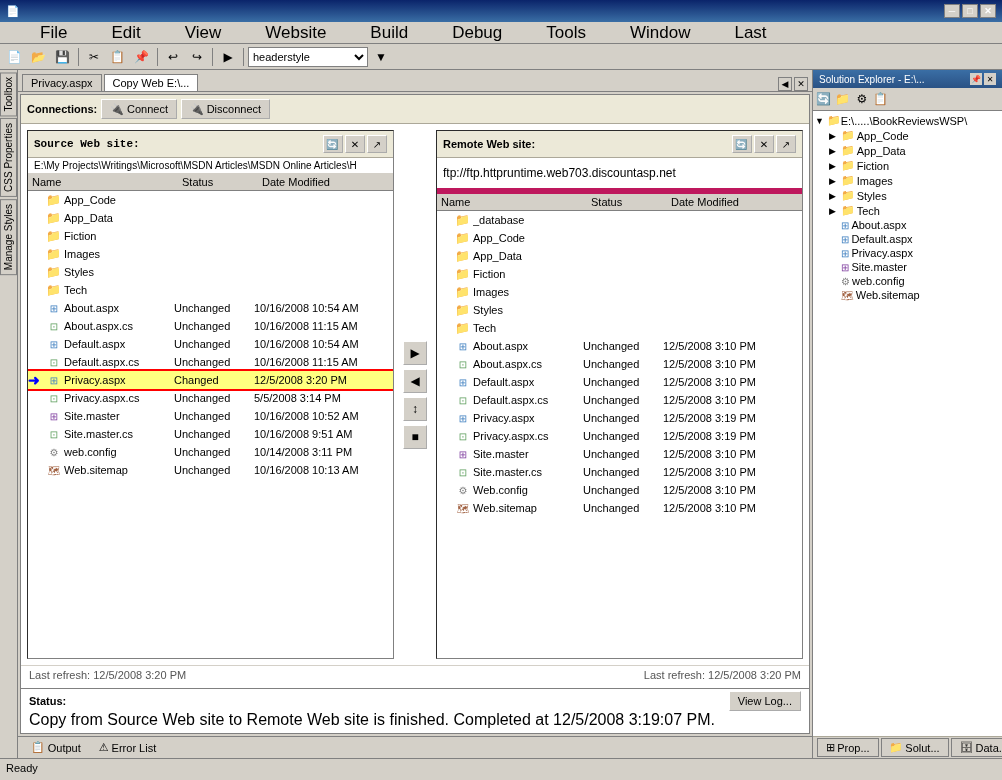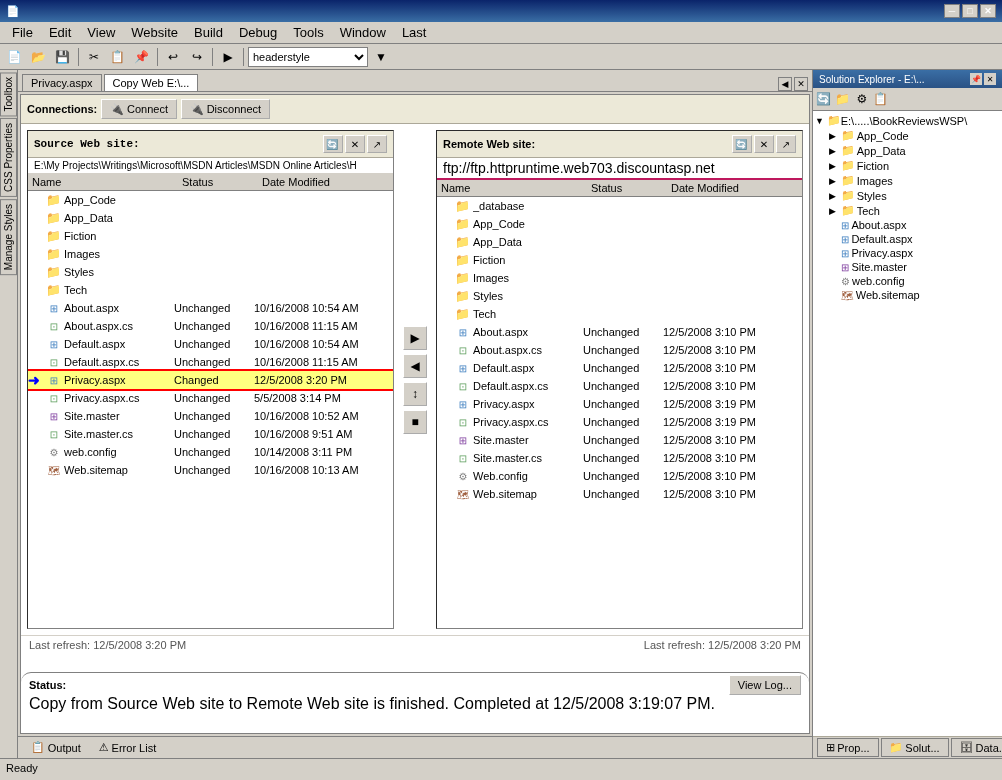--- a/index.html
+++ b/index.html
@@ -5,21 +5,21 @@
     * { box-sizing: border-box; margin: 0; padding: 0; }
     body { font-family: 'Segoe UI', Tahoma, Geneva, Verdana, sans-serif; font-size: 11px; background: #d4d0c8; color: #000; overflow: hidden; width: 1002px; height: 780px; }
     
     
     .title-bar { background: linear-gradient(to bottom, #0a246a, #3a6ea5); color: white; height: 22px; display: flex; align-items: center; padding: 0 6px; font-size: 11px; font-weight: bold; }
     .title-bar-controls { margin-left: auto; display: flex; gap: 2px; }
     .title-btn { width: 16px; height: 14px; background: #d4d0c8; border: 1px solid #808080; font-size: 9px; display: flex; align-items: center; justify-content: center; cursor: pointer; }
     
     
     .menu-bar { background: #d4d0c8; height: 22px; display: flex; align-items: center; padding: 0 4px; border-bottom: 1px solid #808080; }
-    .menu-item { padding: 2px 8px; font-size: 13px; cursor: pointer; }
+    .menu-item { padding: 2px 8px; font-size: 17px; cursor: pointer; margin-left: 28px; }
     
     
     .toolbar { background: #d4d0c8; height: 26px; display: flex; align-items: center; padding: 2px 4px; border-bottom: 1px solid #808080; gap: 2px; }
     .tb-btn { width: 22px; height: 22px; background: #d4d0c8; border: 1px solid transparent; display: flex; align-items: center; justify-content: center; cursor: pointer; font-size: 12px; }
     .tb-sep { width: 1px; height: 18px; background: #808080; margin: 0 2px; }
     .tb-combo { height: 20px; width: 120px; font-size: 11px; border: 1px solid #808080; background: white; }
     
     
     .main-layout { display: flex; height: calc(780px - 22px - 22px - 26px - 22px); }
     
@@ -330,21 +330,21 @@
 
         <div class="file-pane">
           <div style="display:flex;align-items:center;padding:4px 6px;background:#ece9d8;border-bottom:1px solid #aca899;">
             <span style="font-weight:bold;font-size:11px;">Remote Web site:</span>
             <div class="pane-actions">
               <div class="pane-action-btn">🔄</div>
               <div class="pane-action-btn">✕</div>
               <div class="pane-action-btn">↗</div>
             </div>
           </div>
-          <div style="padding:2px 6px;font-size:14px;border-bottom:2px solid #be185d;background:#fff;">ftp://ftp.httpruntime.web703.discountasp.net</div>
+          <div style="padding:8px 6px;font-size:12px;border-bottom:6px solid #be185d;background:#fff;">ftp://ftp.httpruntime.web703.discountasp.net</div>
           <div class="file-list-header">
             <div class="col-name">Name</div>
             <div class="col-status">Status</div>
             <div class="col-date">Date Modified</div>
           </div>
           <div class="file-list" id="remote-list">
               <div class="file-row">
     <span style="width:16px;display:inline-block;"></span>
     <span class="file-icon">
                   <span style="color:#f0c040;font-size:12px;">📁</span>
@@ -499,21 +499,21 @@
   </div>
             </div>
         </div>
 
       </div>
 
       <div style="padding:3px 8px;border-top:1px solid #d4d0c8;display:flex;justify-content:space-between;">
         <span style="font-size:11px;color:#555;">Last refresh: 12/5/2008 3:20 PM</span>
         <span style="font-size:11px;color:#555;">Last refresh: 12/5/2008 3:20 PM</span>
       </div>
-      <div style="padding:2px 8px 20px;border-top:1px solid #808080;margin-top:18px;border-radius:10px;">
+      <div style="padding:2px 8px 4px;border-top:1px solid #808080;margin-top:4px;">
         <div style="display:flex;align-items:center;justify-content:space-between;">
           <span style="font-weight:bold;font-size:11px;">Status:</span>
           <button class="conn-btn">View Log...</button>
         </div>
         <div style="font-size:16px;">Copy from Source Web site to Remote Web site is finished. Completed at 12/5/2008 3:19:07 PM.</div>
       </div>
 
     </div>
 
     <div class="bottom-tabs">

